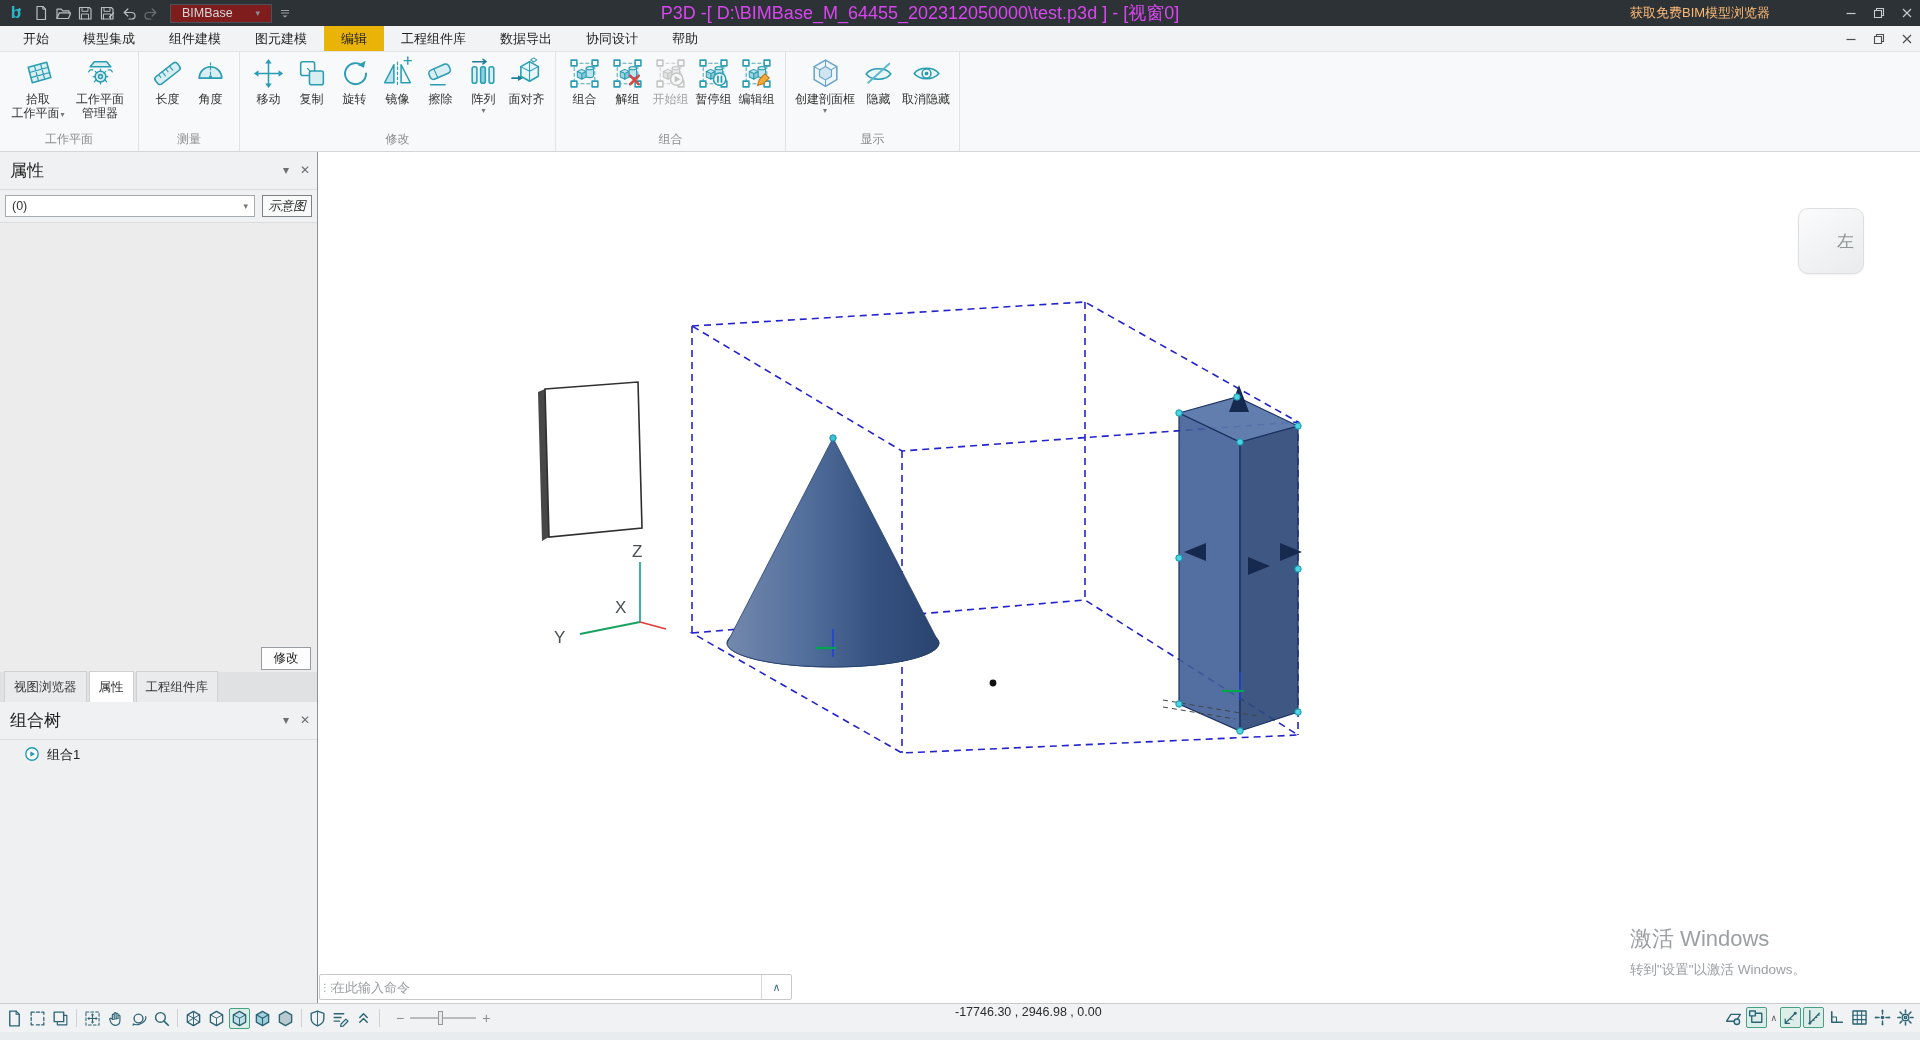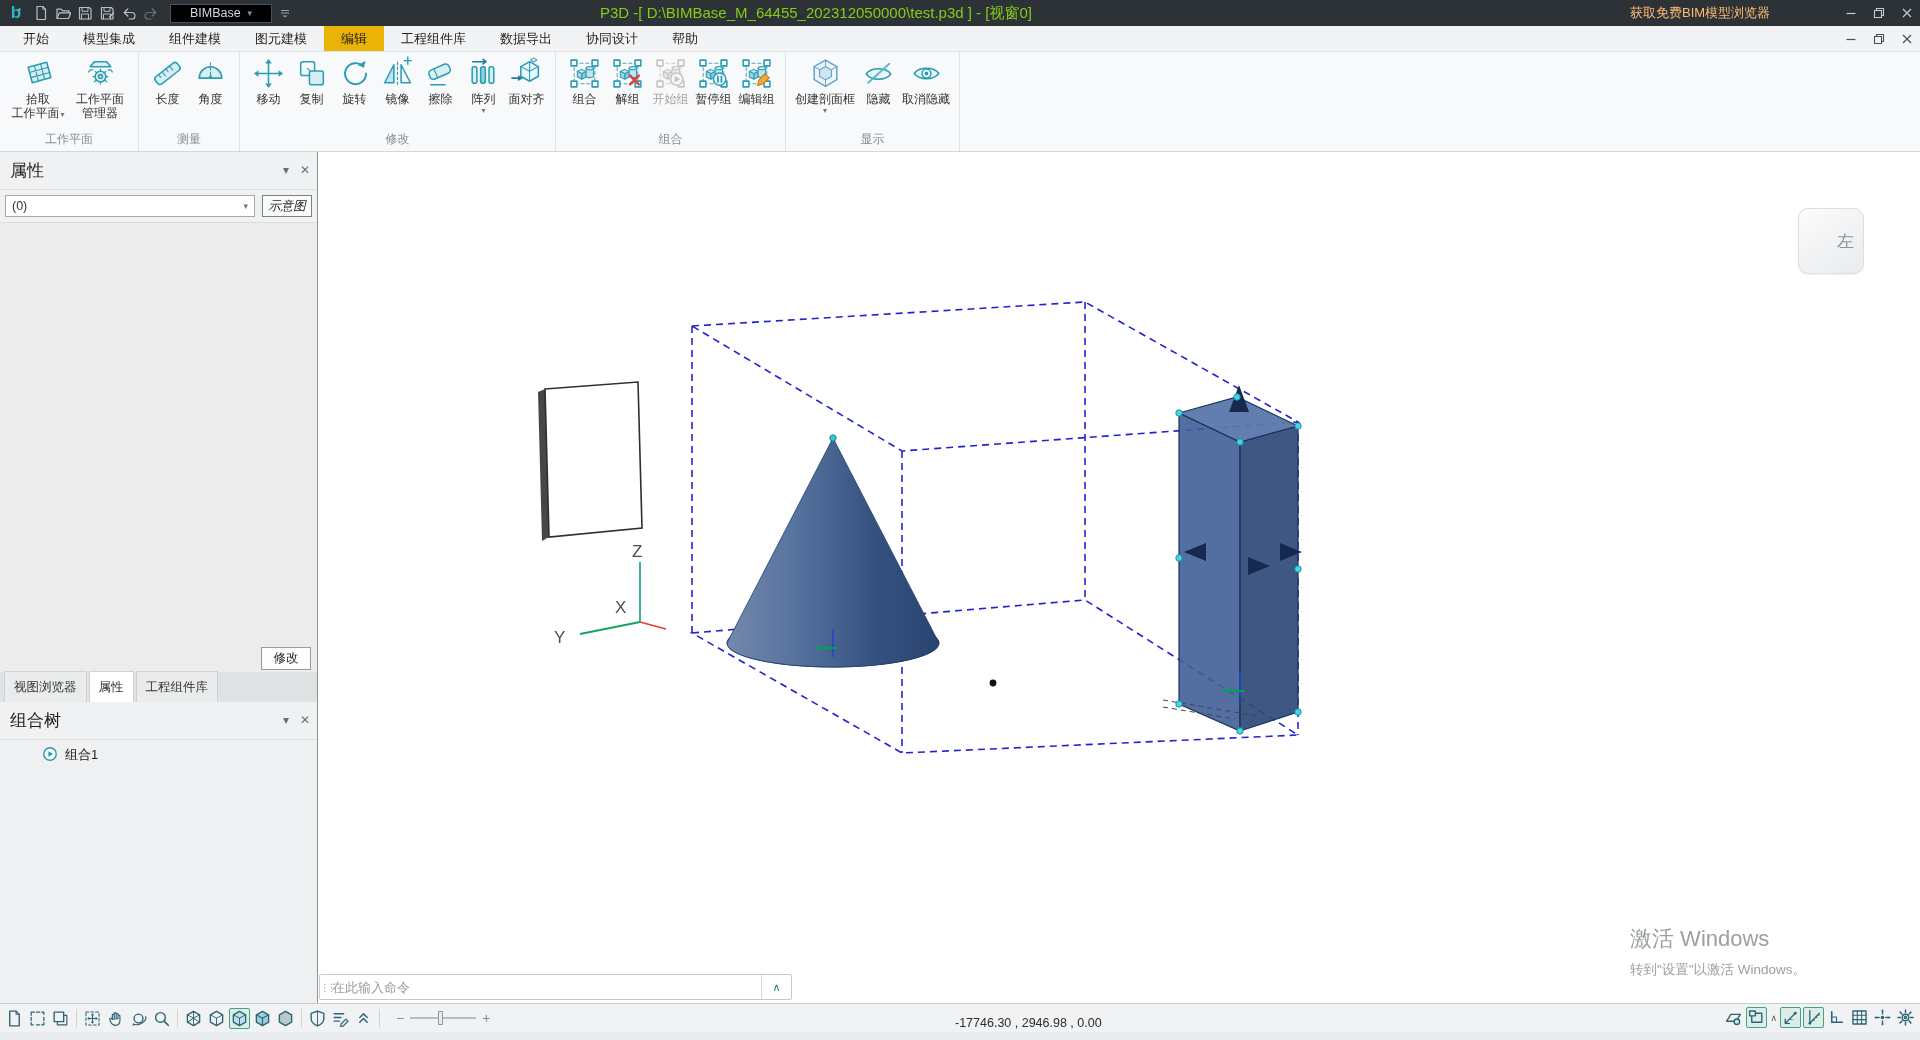--- a/index.html
+++ b/index.html
@@ -6,24 +6,24 @@
   html,body { width:1920px; height:1040px; overflow:hidden; }
   body { font-family:"Liberation Sans","DejaVu Sans",sans-serif; }
   #app { position:relative; width:1920px; height:1040px; background:#fff; }
 
   
   .titlebar { position:absolute; left:0; top:0; width:1920px; height:26px; background:#2d3237; display:flex; align-items:center; color:#c3c8cd; }
   .logo { width:20px; height:20px; margin:0 4px 0 6px; color:#29b7c8; font-weight:bold; font-size:17px; line-height:20px; text-align:center; position:relative; }
   .logo i { position:absolute; top:-2px; left:12px; font-size:8px; font-style:normal; color:#35d4e4; }
   .qa-icon { width:22px; height:20px; display:flex; align-items:center; justify-content:center; color:#b9bec3; }
   .qa-icon.disabled { opacity:.45; }
-  .tb-combo { width:102px; height:19px; margin-left:8px; background:#000000; border:1px solid #4b5157; display:flex; align-items:center; padding:0 19px; font-size:12.5px; color:#d3d7da; }
+  .tb-combo { width:102px; height:19px; margin-left:8px; background:#7f1d1d; border:1px solid #4b5157; display:flex; align-items:center; padding:0 11px; font-size:12.5px; color:#d3d7da; }
   .tb-combo .caret { margin-left:auto; font-size:9px; color:#8a9096; }
   .tb-opt { width:18px; height:18px; margin-left:4px; display:flex; align-items:center; justify-content:center; color:#9aa0a5; }
-  .tb-title { position:absolute; left:600px; width:640px; font-size:15px; color:#84cc16; white-space:nowrap; }
+  .tb-title { position:absolute; left:600px; width:640px; text-align:center; font-size:18px; color:#d946ef; white-space:nowrap; }
   .tb-promo { position:absolute; left:1630px; width:170px; font-size:13px; color:#fdba74; }
   .winbtns { position:absolute; right:6px; top:0; height:26px; display:flex; align-items:center; gap:14px; color:#c6cbd0; }
   .winbtn { width:14px; height:14px; display:flex; align-items:center; justify-content:center; }
 
   
   .menubar { position:absolute; left:0; top:26px; width:1920px; height:26px; background:#f2f3f4; border-bottom:1px solid #e3e4e5; display:flex; align-items:stretch; }
   .mtabs { display:flex; margin-left:6px; }
   .mtab { padding:0 17px; line-height:26px; font-size:13px; color:#1f1f1f; cursor:default; }
   .mtab.active { background:#eab308; }
   .winbtns2 { position:absolute; right:6px; top:0; height:26px; display:flex; align-items:center; gap:14px; color:#4a4e52; }
@@ -49,21 +49,21 @@
   .lp-combo { flex:1; height:22px; background:#fff; border:1px solid #a6aaad; display:flex; align-items:center; padding:0 6px; font-size:12.5px; color:#333; }
   .lp-combo .caret { margin-left:auto; font-size:9px; color:#777; }
   .lp-diagram-btn { width:50px; height:22px; border:1px solid #7e8285; background:#f9fafa; font-size:12.5px; display:flex; align-items:center; justify-content:center; color:#1e1e1e;font-style:italic; }
   .lp-body { position:absolute; left:0; top:70px; width:100%; height:450px; background:#ececec; border-top:1px solid #dadcde; }
   .lp-modify-btn { position:absolute; top:495px; right:6px; width:50px; height:23px; background:#fdfdfd; border:1px solid #989ca0; font-size:12.5px; display:flex; align-items:center; justify-content:center; color:#1e1e1e; }
   .lp-tabs { position:absolute; left:0; top:520px; width:100%; height:30px; background:#dfe1e3; display:flex; align-items:flex-end; padding-left:4px; gap:2px; }
   .lp-tab { height:25px; padding:15px 9px; font-size:12.5px; display:flex; align-items:center; background:#e9ebec; color:#333; border:1px solid #cfd1d3; border-bottom:none; }
   .lp-tab.active { background:#fff; height:28px; }
   .lp-tree-header { top:550px; background:#f0f1f2; }
   .lp-tree-body { position:absolute; left:0; top:588px; width:100%; height:263px; background:#eff0f1; }
-  .tree-item { display:flex; align-items:center; height:24px; margin-top:3px; padding-left:42px; gap:7px; font-size:13px; color:#222; }
+  .tree-item { display:flex; align-items:center; height:24px; margin-top:3px; padding-left:24px; gap:7px; font-size:13px; color:#222; }
 
   
   .viewport { position:absolute; left:318px; top:152px; width:1602px; height:851px; background:#ffffff; }
   .scene { position:absolute; left:0; top:0; }
   .viewcube { position:absolute; left:1480px; top:56px; width:66px; height:66px; border-radius:10px; background:linear-gradient(145deg,#fcfcfd 0%,#f1f2f3 55%,#e9ebec 100%); border:1px solid #dcdee0; box-shadow:0 1px 2px rgba(0,0,0,.06); display:flex; align-items:center; justify-content:flex-end; padding-right:9px; font-size:17px; color:#8e9497; }
   .messages { position:absolute; left:12px; top:730px; font-size:15px; color:#3a3a3a; }
   .messages div { margin-bottom:13px; line-height:17px; }
   .cmdbar { position:absolute; left:1px; top:822px; width:473px; height:26px; background:#fff; border:1px solid #c6c8ca; border-radius:2px; display:flex; align-items:center; }
   .grip { width:12px; text-align:center; color:#9aa0a4; font-size:10px; letter-spacing:-3px; }
   .cmd-input { flex:1; border:none; outline:none; font-size:13px; color:#333; font-family:inherit; background:transparent; }
@@ -76,21 +76,21 @@
   
   .statusbar { position:absolute; left:0; top:1003px; width:1920px; height:29px; background:#f1f2f3; border-top:1px solid #c9cbcd; display:flex; align-items:center; }
   .sic { width:21px; height:21px; display:flex; align-items:center; justify-content:center; color:#2d6475; border:1px solid transparent; border-radius:2px; margin:0 1px; }
   .sic.active { border-color:#43a184; background:#ddeee8; }
   .ssep { width:1px; height:18px; background:#cfd1d3; margin:0 4px; }
   .sleft { display:flex; align-items:center; padding-left:3px; }
   .zoomctl { display:flex; align-items:center; margin-left:6px; color:#8a8e91; }
   .zoomctl .zminus,.zoomctl .zplus { font-size:14px; padding:0 6px; }
   .ztrack { position:relative; width:66px; height:2px; background:#b9bcbe; }
   .zhandle { position:absolute; left:28px; top:-6px; width:5px; height:14px; background:#e8eaec; border:1px solid #97999b; }
-  .coords { position:absolute; left:955px; top:12px; width:150px; font-size:12.5px; color:#2c2c2c; white-space:nowrap; }
+  .coords { position:absolute; left:955px; top:1px; width:150px; font-size:12.5px; color:#2c2c2c; white-space:nowrap; }
   .sright { position:absolute; right:3px; top:3px; display:flex; align-items:center; }
   .scaret { font-size:9px; color:#555; margin:0 2px; }
   .bottomstrip { position:absolute; left:0; top:1032px; width:1920px; height:8px; background:#e9ecee; }
 </style>
 </head>
 <body>
 
 <div id="app">
 
   <div class="titlebar">

